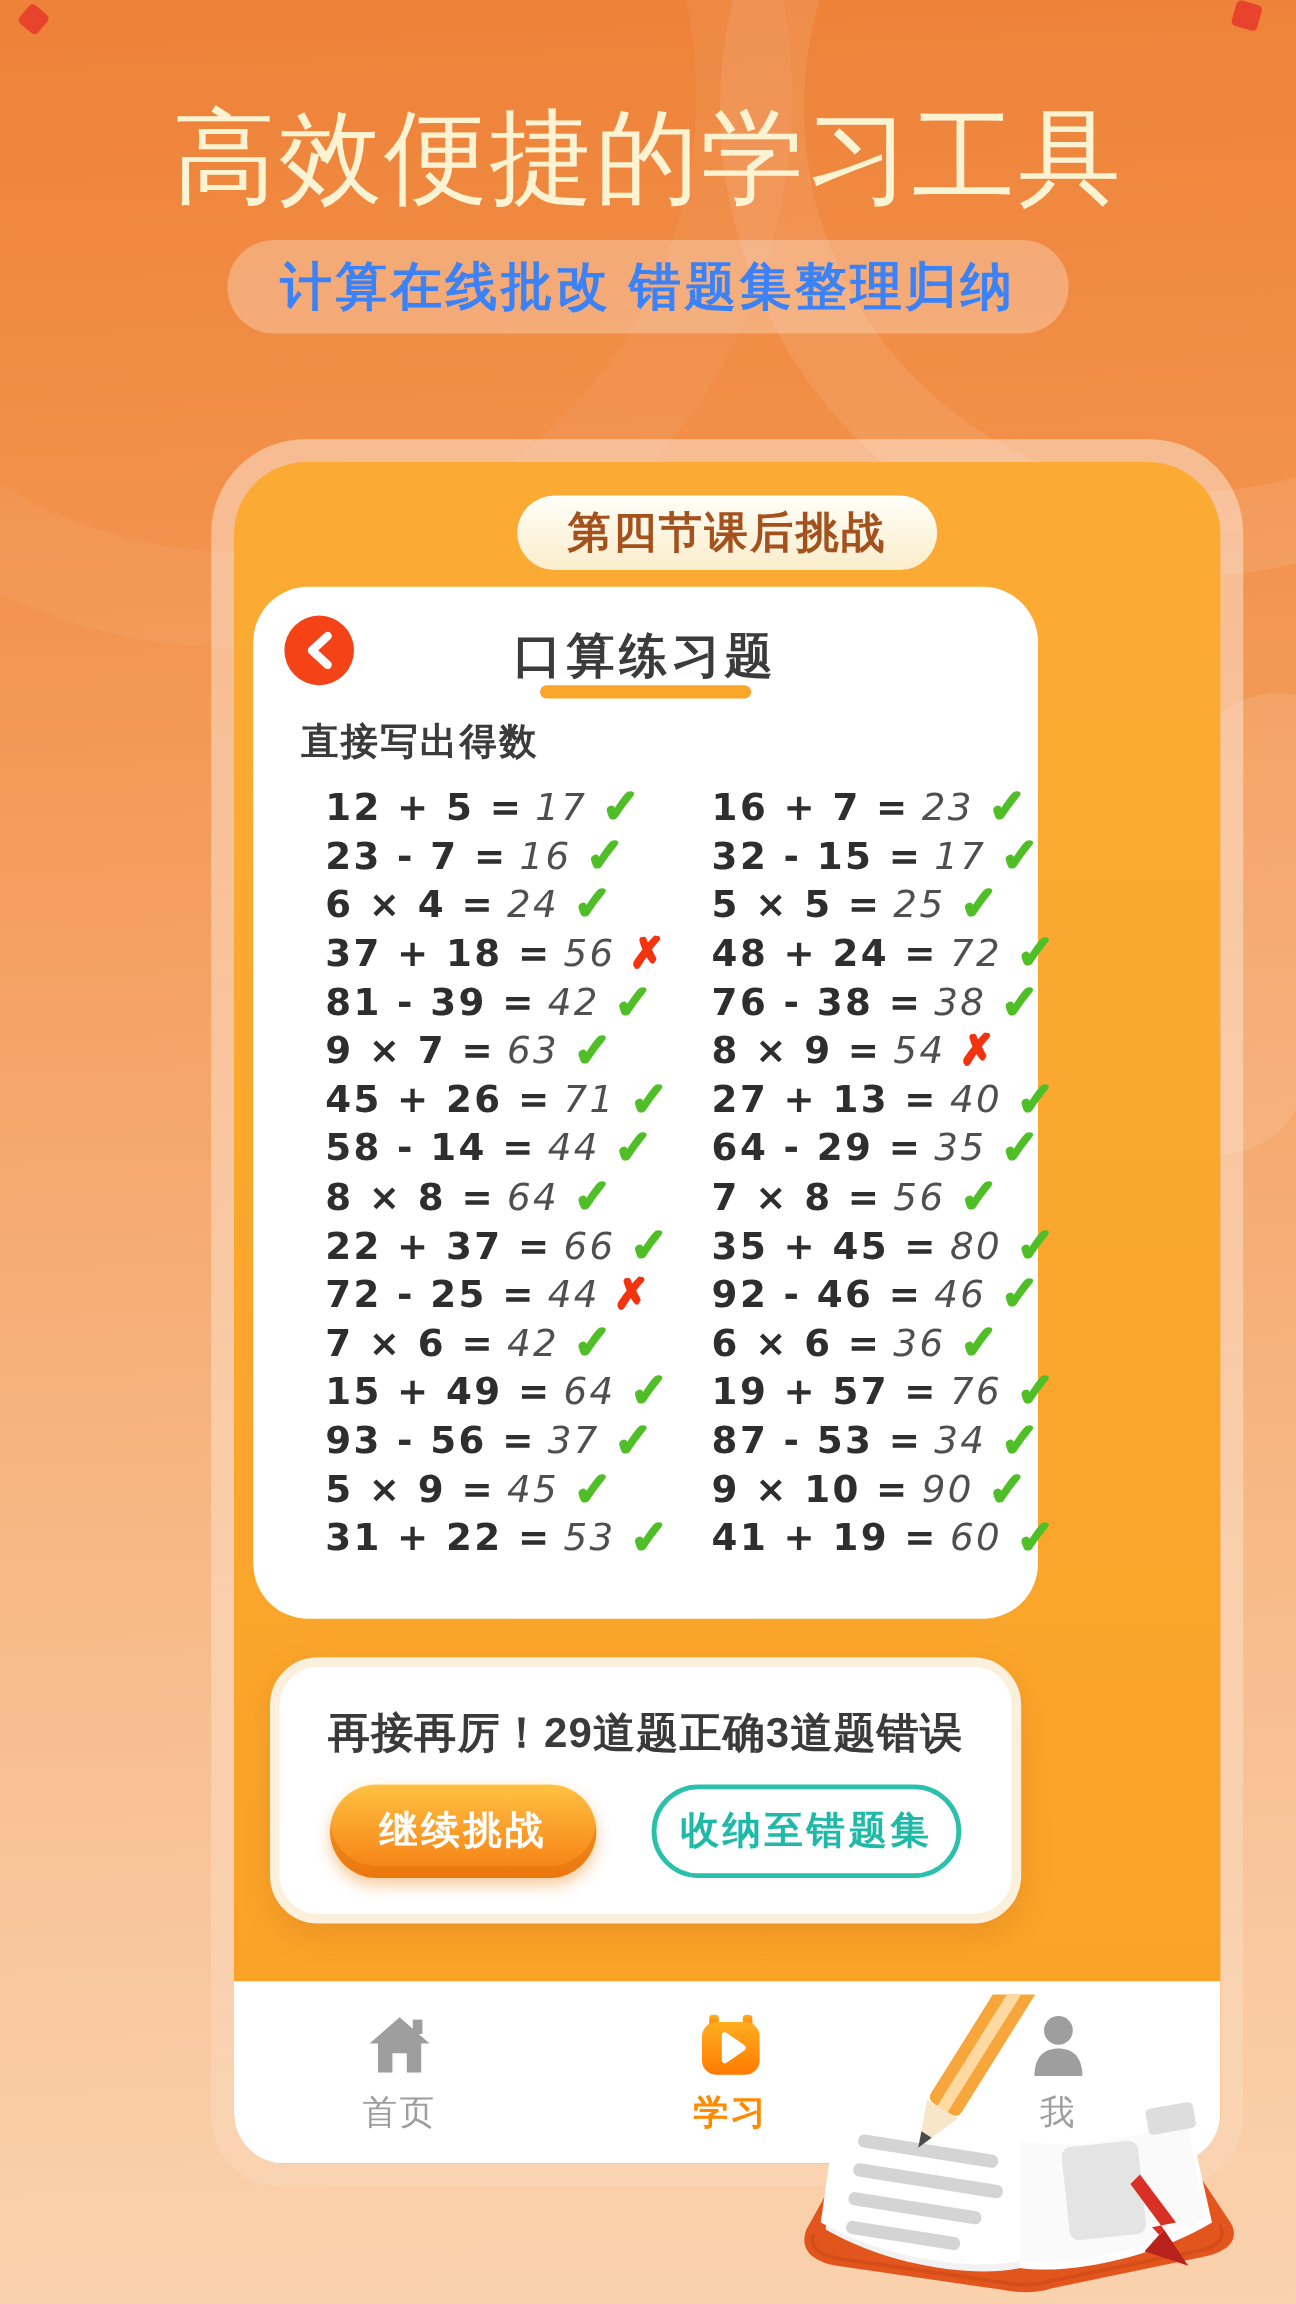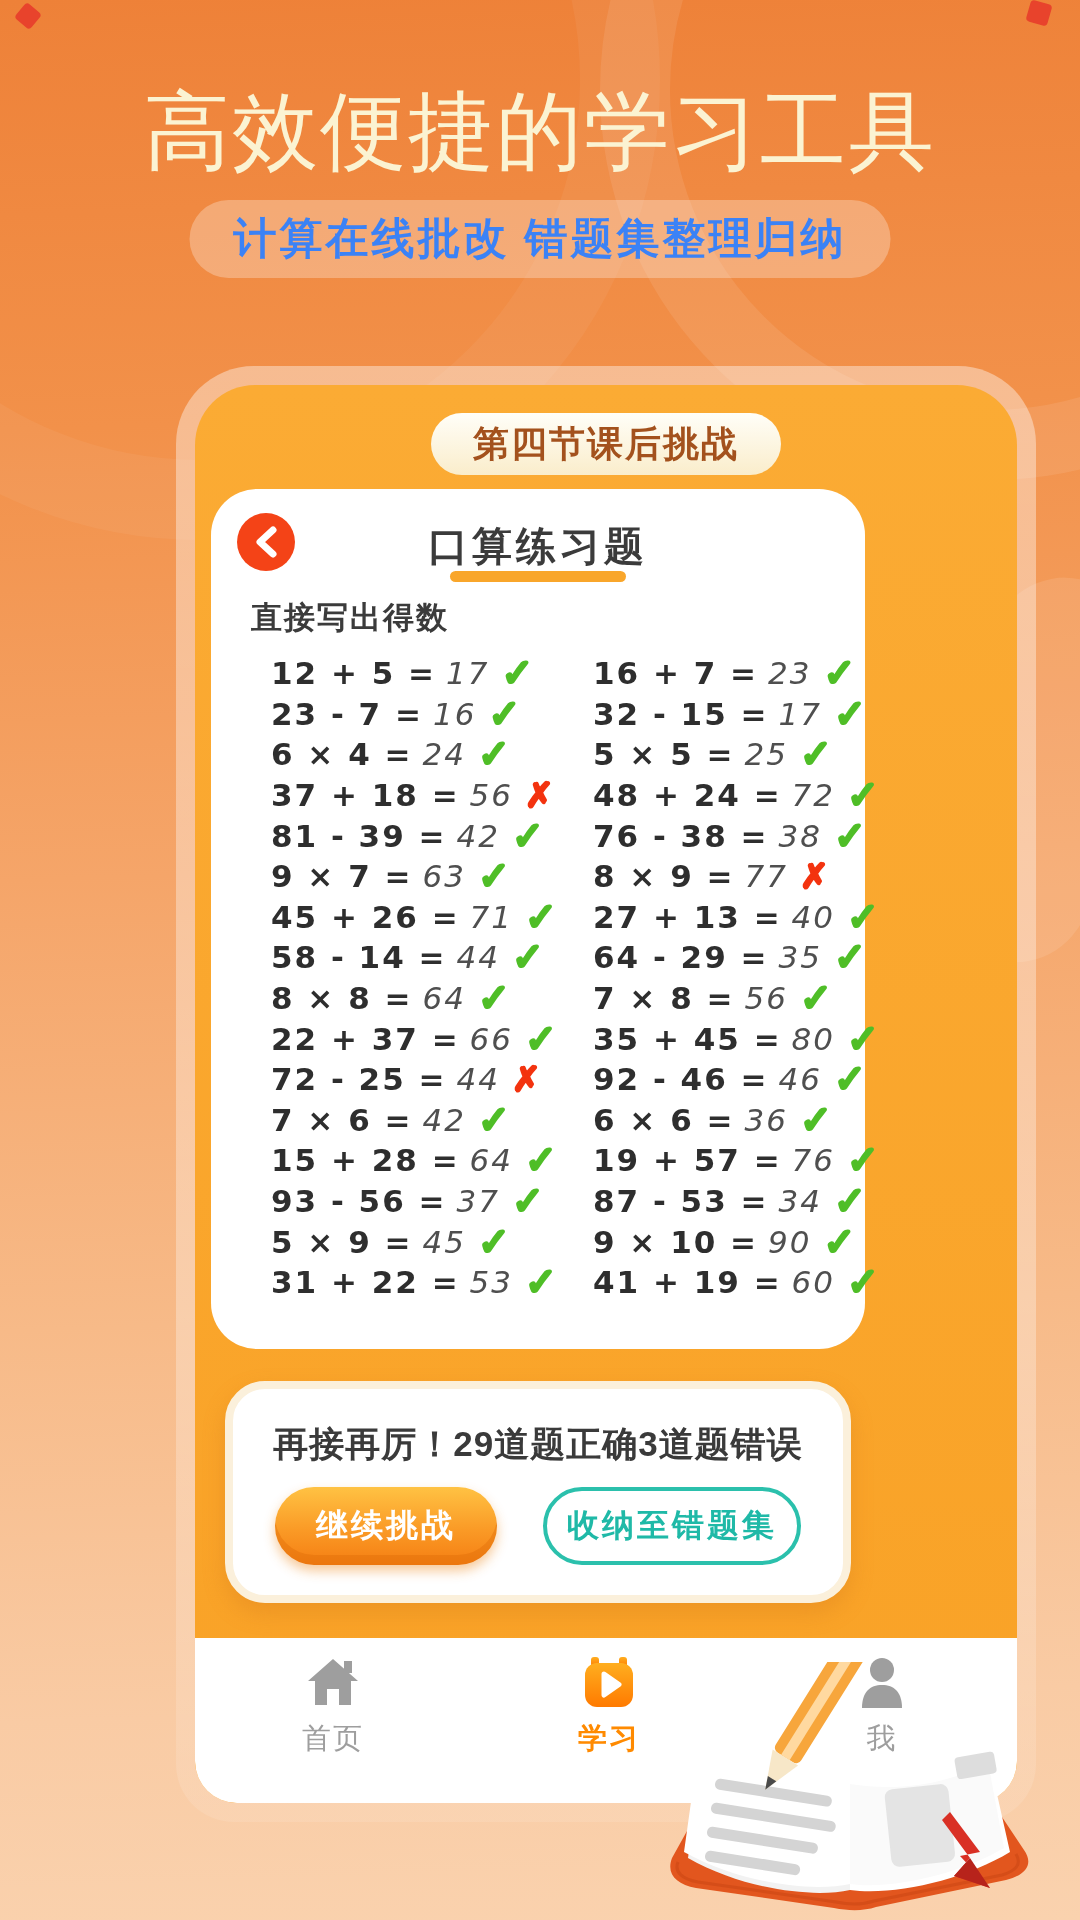--- a/index.html
+++ b/index.html
@@ -65,22 +65,22 @@
   .result-buttons{position:absolute;left:0;right:0;bottom:30px;display:flex;
     justify-content:center;gap:46px;}
   .btn{height:78px;border-radius:48px;display:flex;align-items:center;justify-content:center;
     font-size:32px;font-weight:800;letter-spacing:3px;box-sizing:border-box;cursor:pointer;}
   .btn-secondary{width:258px;background:#FFFFFF;border:4px solid #2BC0AC;color:#1FB9A7;}
   .btn-primary{width:222px;color:#FFFFFF;
     background:linear-gradient(180deg,#FFC243 0%,#FA9A26 55%,#F57E12 100%);
     box-shadow:inset 0 -10px 0 rgba(222,108,8,0.40),0 6px 12px rgba(238,138,30,0.45);}
   
   .nav-bar{position:absolute;left:0;right:0;bottom:0;height:148px;background:#FFFFFF;
-    border-radius:0 0 40px 40px;display:flex;justify-content:space-around;
-    padding-top:17px;margin-top:26px;}
+    border-radius:0 0 40px 40px;display:flex;justify-content:space-around;align-items:center;
+    padding-top:4px;margin-top:26px;}
   .nav-item{display:flex;flex-direction:column;align-items:center;gap:10px;cursor:pointer;}
   .nav-icon{width:56px;height:54px;display:flex;align-items:center;justify-content:center;}
   .nav-label{font-size:29px;color:#9E9E9E;letter-spacing:2px;}
   .nav-item.active .nav-label{color:#FF8A00;font-weight:700;}
   
   .book-illus{position:absolute;right:36px;top:1662px;width:390px;height:256px;pointer-events:none;}
 </style>
 </head>
 <body>
 
@@ -167,21 +167,21 @@
     <span class="expr">72 - 25 =</span>
     <span class="ans">44</span>
     <span class="mark bad">✗</span>
   </div>
             <div class="prow">
     <span class="expr">7 × 6 =</span>
     <span class="ans">42</span>
     <span class="mark ok">✓</span>
   </div>
             <div class="prow">
-    <span class="expr">15 + 28 =</span>
+    <span class="expr">15 + 49 =</span>
     <span class="ans">64</span>
     <span class="mark ok">✓</span>
   </div>
             <div class="prow">
     <span class="expr">93 - 56 =</span>
     <span class="ans">37</span>
     <span class="mark ok">✓</span>
   </div>
             <div class="prow">
     <span class="expr">5 × 9 =</span>
@@ -215,21 +215,21 @@
     <span class="ans">72</span>
     <span class="mark ok">✓</span>
   </div>
             <div class="prow">
     <span class="expr">76 - 38 =</span>
     <span class="ans">38</span>
     <span class="mark ok">✓</span>
   </div>
             <div class="prow">
     <span class="expr">8 × 9 =</span>
-    <span class="ans">77</span>
+    <span class="ans">54</span>
     <span class="mark bad">✗</span>
   </div>
             <div class="prow">
     <span class="expr">27 + 13 =</span>
     <span class="ans">40</span>
     <span class="mark ok">✓</span>
   </div>
             <div class="prow">
     <span class="expr">64 - 29 =</span>
     <span class="ans">35</span>

